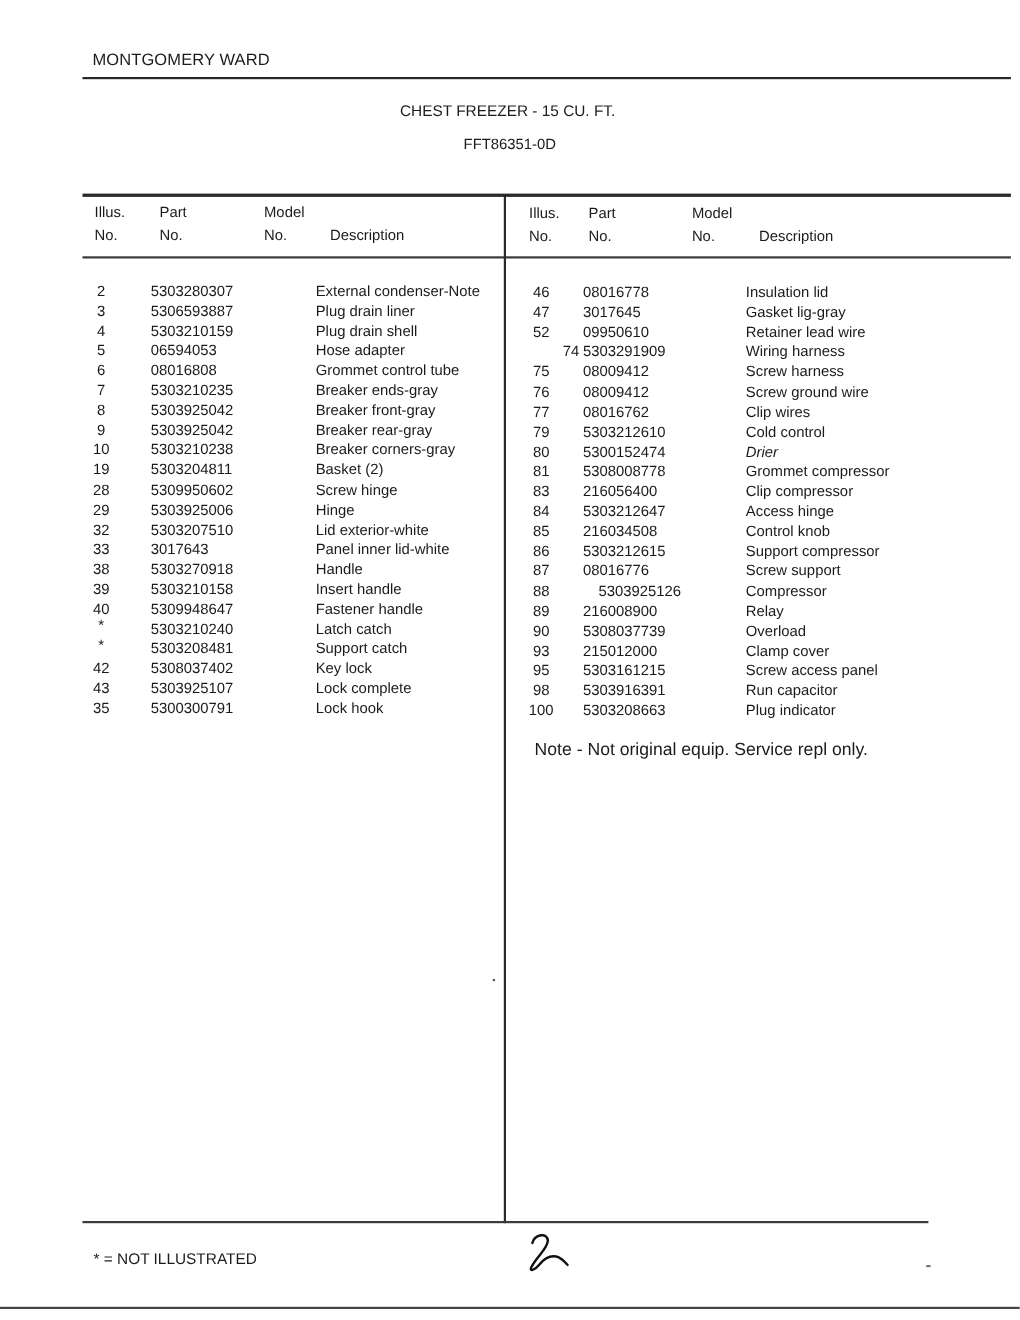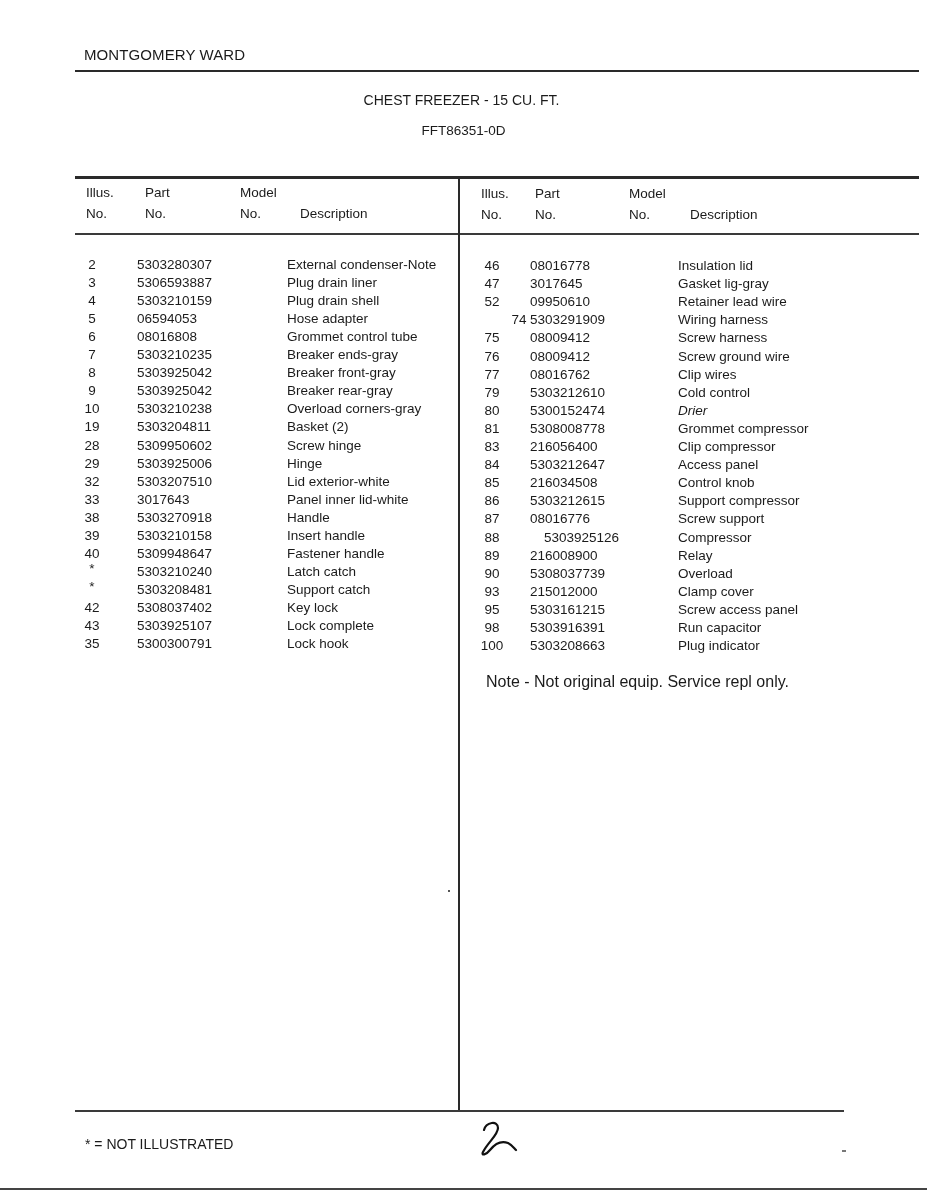--- a/index.html
+++ b/index.html
@@ -119,21 +119,21 @@
     <div class="row" style="left: 0px; top: 382.35px;">
       <span class="c-illus" style="left: 79px;">9</span>
       <span class="c-part" style="left: 137px;">5303925042</span>
       <span class="c-part" style="left: 240px;"></span>
       <span class="c-desc" style="left: 287px;">Breaker rear-gray</span>
     </div>
     <div class="row" style="left: 0px; top: 400.4px;">
       <span class="c-illus" style="left: 79px;">10</span>
       <span class="c-part" style="left: 137px;">5303210238</span>
       <span class="c-part" style="left: 240px;"></span>
-      <span class="c-desc" style="left: 287px;">Overload corners-gray</span>
+      <span class="c-desc" style="left: 287px;">Breaker corners-gray</span>
     </div>
     <div class="row" style="left: 0px; top: 418.45px;">
       <span class="c-illus" style="left: 79px;">19</span>
       <span class="c-part" style="left: 137px;">5303204811</span>
       <span class="c-part" style="left: 240px;"></span>
       <span class="c-desc" style="left: 287px;">Basket (2)</span>
     </div>
     <div class="row" style="left: 0px; top: 436.5px;">
       <span class="c-illus" style="left: 79px;">28</span>
       <span class="c-part" style="left: 137px;">5309950602</span>
@@ -271,21 +271,21 @@
     <div class="row" style="left: 0px; top: 438px;">
       <span class="c-illus" style="left: 479px;">83</span>
       <span class="c-part" style="left: 530px;">216056400</span>
       <span class="c-part" style="left: 629px;"></span>
       <span class="c-desc" style="left: 678px;">Clip compressor</span>
     </div>
     <div class="row" style="left: 0px; top: 456.1px;">
       <span class="c-illus" style="left: 479px;">84</span>
       <span class="c-part" style="left: 530px;">5303212647</span>
       <span class="c-part" style="left: 629px;"></span>
-      <span class="c-desc" style="left: 678px;">Access panel</span>
+      <span class="c-desc" style="left: 678px;">Access hinge</span>
     </div>
     <div class="row" style="left: 0px; top: 474.2px;">
       <span class="c-illus" style="left: 479px;">85</span>
       <span class="c-part" style="left: 530px;">216034508</span>
       <span class="c-part" style="left: 629px;"></span>
       <span class="c-desc" style="left: 678px;">Control knob</span>
     </div>
     <div class="row" style="left: 0px; top: 492.3px;">
       <span class="c-illus" style="left: 479px;">86</span>
       <span class="c-part" style="left: 530px;">5303212615</span>

